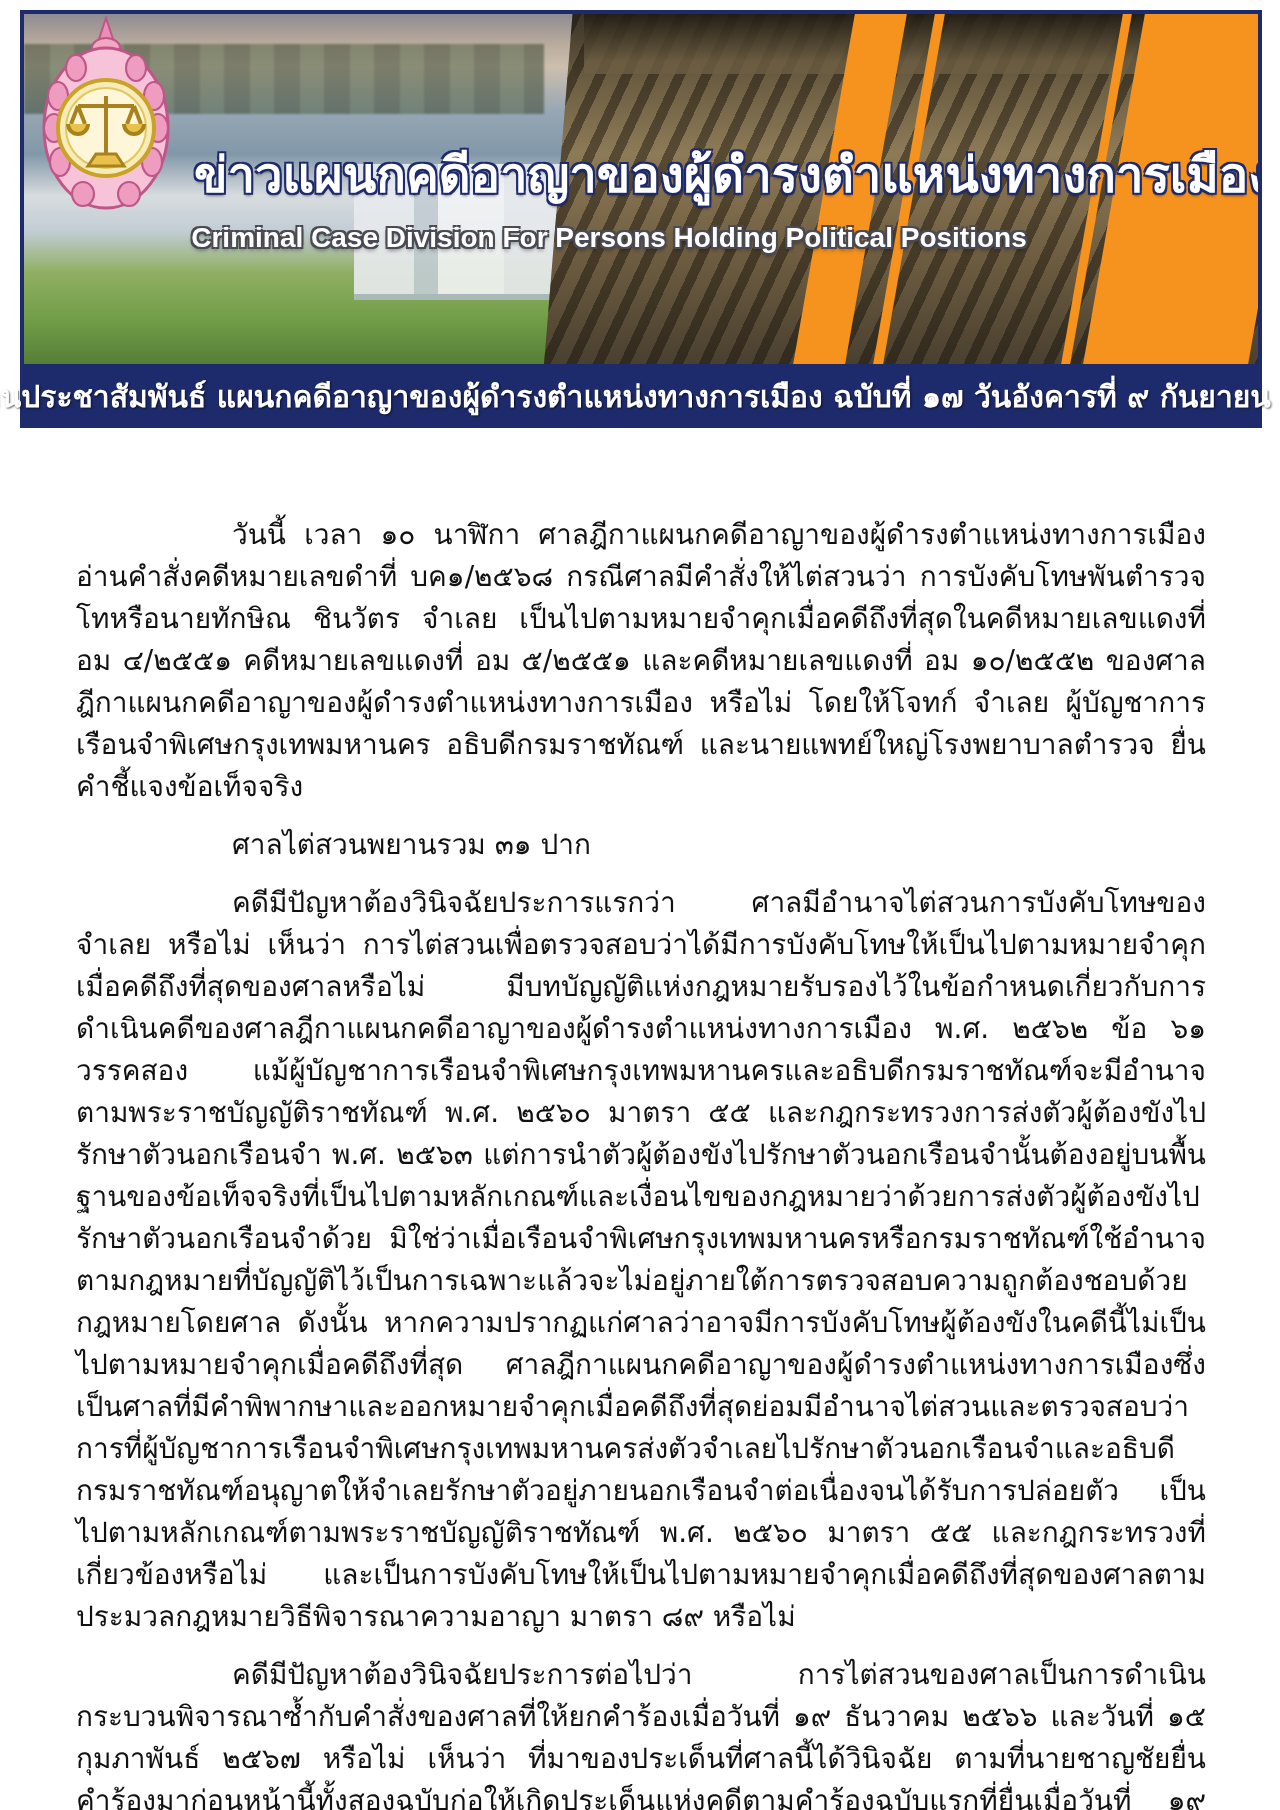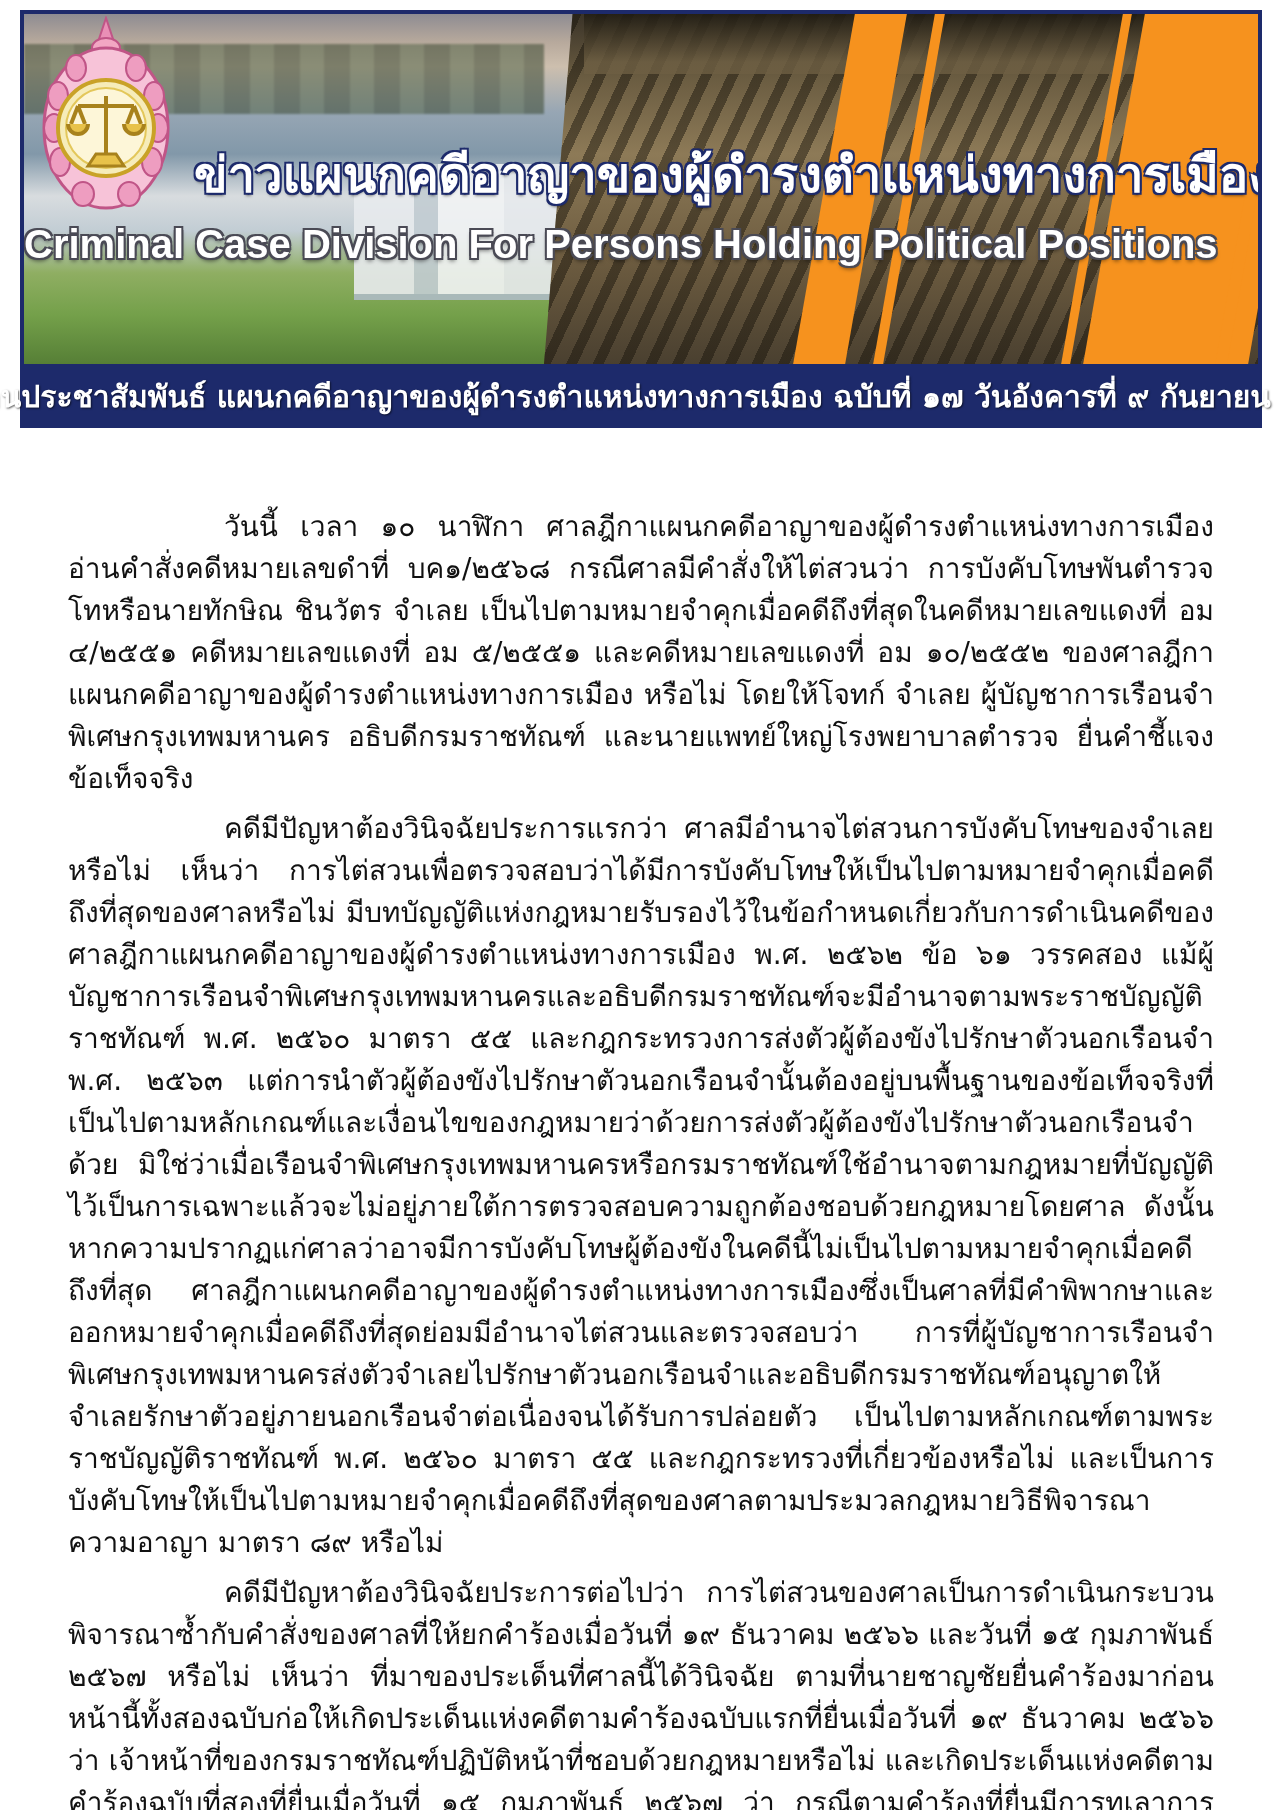--- a/index.html
+++ b/index.html
@@ -64,40 +64,40 @@
     position:absolute;left:170px;top:122px;width:1040px;
     font-size:49px;font-weight:bold;color:#ffffff;text-align:center;
     letter-spacing:0;
     text-shadow:-2px -2px 0 #1d2a6b,2px -2px 0 #1d2a6b,-2px 2px 0 #1d2a6b,
                  2px 2px 0 #1d2a6b,0 3px 3px rgba(0,0,0,.5);
     white-space:nowrap;
   }
   .eng-title{
     position:absolute;left:0px;top:208px;width:1170px;
     font-family:"Liberation Sans","DejaVu Sans",sans-serif;
-    font-size:40px;font-weight:bold;color:#ffffff;text-align:center;
+    font-size:28px;font-weight:bold;color:#ffffff;text-align:center;
     text-shadow:-2px -2px 0 #4a4a55,2px -2px 0 #4a4a55,-2px 2px 0 #4a4a55,
                  2px 2px 0 #4a4a55,0 3px 4px rgba(0,0,0,.55);
     white-space:nowrap;
   }
   .subtitle-bar{
     position:absolute;left:0;bottom:0;width:1242px;height:64px;
     background:#1d2a6b;display:flex;align-items:center;justify-content:center;
   }
   .subtitle-bar span{
     color:#ffffff;font-size:30px;font-weight:bold;white-space:nowrap;
     text-shadow:1px 1px 2px rgba(0,0,0,.6);
   }
   
   .doc-body{
     position:absolute;left:60px;top:498px;width:1162px;
     color:#111111;font-size:28px;line-height:42px;
     text-align:justify;
   }
-  .doc-body p{margin:8px;text-indent:156px;}
+  .doc-body p{margin:16px;text-indent:156px;}
 </style>
 </head>
 <body>
 
 <div class="header-wrap">
   <div class="photo">
     <div class="photo-left">
       <div class="tree-band"></div>
       <div class="buildings"></div>
       <div class="pagoda"></div>
@@ -151,15 +151,16 @@
     </svg>
   </div>
 
   <div class="subtitle-bar">
     <span>โดยงานประชาสัมพันธ์ แผนกคดีอาญาของผู้ดำรงตำแหน่งทางการเมือง ฉบับที่ ๑๗ วันอังคารที่ ๙ กันยายน ๒๕๖๘</span>
   </div>
 </div>
 
 <div class="doc-body">
   <p>วันนี้ เวลา ๑๐ นาฬิกา ศาลฎีกาแผนกคดีอาญาของผู้ดำรงตำแหน่งทางการเมือง อ่านคำสั่งคดีหมายเลขดำที่ บค๑/๒๕๖๘ กรณีศาลมีคำสั่งให้ไต่สวนว่า การบังคับโทษพันตำรวจโทหรือนายทักษิณ ชินวัตร จำเลย เป็นไปตามหมายจำคุกเมื่อคดีถึงที่สุดในคดีหมายเลขแดงที่ อม ๔/๒๕๕๑ คดีหมายเลขแดงที่ อม ๕/๒๕๕๑ และคดีหมายเลขแดงที่ อม ๑๐/๒๕๕๒ ของศาลฎีกาแผนกคดีอาญาของผู้ดำรงตำแหน่งทางการเมือง หรือไม่ โดยให้โจทก์ จำเลย ผู้บัญชาการเรือนจำพิเศษกรุงเทพมหานคร อธิบดีกรมราชทัณฑ์ และนายแพทย์ใหญ่โรงพยาบาลตำรวจ ยื่นคำชี้แจงข้อเท็จจริง</p>
+  <p>ศาลไต่สวนพยานรวม ๓๑ ปาก</p>
   <p>คดีมีปัญหาต้องวินิจฉัยประการแรกว่า ศาลมีอำนาจไต่สวนการบังคับโทษของจำเลย หรือไม่ เห็นว่า การไต่สวนเพื่อตรวจสอบว่าได้มีการบังคับโทษให้เป็นไปตามหมายจำคุกเมื่อคดีถึงที่สุดของศาลหรือไม่ มีบทบัญญัติแห่งกฎหมายรับรองไว้ในข้อกำหนดเกี่ยวกับการดำเนินคดีของศาลฎีกาแผนกคดีอาญาของผู้ดำรงตำแหน่งทางการเมือง พ.ศ. ๒๕๖๒ ข้อ ๖๑ วรรคสอง แม้ผู้บัญชาการเรือนจำพิเศษกรุงเทพมหานครและอธิบดีกรมราชทัณฑ์จะมีอำนาจตามพระราชบัญญัติราชทัณฑ์ พ.ศ. ๒๕๖๐ มาตรา ๕๕ และกฎกระทรวงการส่งตัวผู้ต้องขังไปรักษาตัวนอกเรือนจำ พ.ศ. ๒๕๖๓ แต่การนำตัวผู้ต้องขังไปรักษาตัวนอกเรือนจำนั้นต้องอยู่บนพื้นฐานของข้อเท็จจริงที่เป็นไปตามหลักเกณฑ์และเงื่อนไขของกฎหมายว่าด้วยการส่งตัวผู้ต้องขังไปรักษาตัวนอกเรือนจำด้วย มิใช่ว่าเมื่อเรือนจำพิเศษกรุงเทพมหานครหรือกรมราชทัณฑ์ใช้อำนาจตามกฎหมายที่บัญญัติไว้เป็นการเฉพาะแล้วจะไม่อยู่ภายใต้การตรวจสอบความถูกต้องชอบด้วยกฎหมายโดยศาล ดังนั้น หากความปรากฏแก่ศาลว่าอาจมีการบังคับโทษผู้ต้องขังในคดีนี้ไม่เป็นไปตามหมายจำคุกเมื่อคดีถึงที่สุด ศาลฎีกาแผนกคดีอาญาของผู้ดำรงตำแหน่งทางการเมืองซึ่งเป็นศาลที่มีคำพิพากษาและออกหมายจำคุกเมื่อคดีถึงที่สุดย่อมมีอำนาจไต่สวนและตรวจสอบว่า การที่ผู้บัญชาการเรือนจำพิเศษกรุงเทพมหานครส่งตัวจำเลยไปรักษาตัวนอกเรือนจำและอธิบดีกรมราชทัณฑ์อนุญาตให้จำเลยรักษาตัวอยู่ภายนอกเรือนจำต่อเนื่องจนได้รับการปล่อยตัว เป็นไปตามหลักเกณฑ์ตามพระราชบัญญัติราชทัณฑ์ พ.ศ. ๒๕๖๐ มาตรา ๕๕ และกฎกระทรวงที่เกี่ยวข้องหรือไม่ และเป็นการบังคับโทษให้เป็นไปตามหมายจำคุกเมื่อคดีถึงที่สุดของศาลตามประมวลกฎหมายวิธีพิจารณาความอาญา มาตรา ๘๙ หรือไม่</p>
   <p>คดีมีปัญหาต้องวินิจฉัยประการต่อไปว่า การไต่สวนของศาลเป็นการดำเนินกระบวนพิจารณาซ้ำกับคำสั่งของศาลที่ให้ยกคำร้องเมื่อวันที่ ๑๙ ธันวาคม ๒๕๖๖ และวันที่ ๑๕ กุมภาพันธ์ ๒๕๖๗ หรือไม่ เห็นว่า ที่มาของประเด็นที่ศาลนี้ได้วินิจฉัย ตามที่นายชาญชัยยื่นคำร้องมาก่อนหน้านี้ทั้งสองฉบับก่อให้เกิดประเด็นแห่งคดีตามคำร้องฉบับแรกที่ยื่นเมื่อวันที่ ๑๙ ธันวาคม ๒๕๖๖ ว่า เจ้าหน้าที่ของกรมราชทัณฑ์ปฏิบัติหน้าที่ชอบด้วยกฎหมายหรือไม่ และเกิดประเด็นแห่งคดีตามคำร้องฉบับที่สองที่ยื่นเมื่อวันที่ ๑๕ กุมภาพันธ์ ๒๕๖๗ ว่า กรณีตามคำร้องที่ยื่นมีการทุเลาการบังคับโทษตามประมวลกฎหมายวิธีพิจารณาความอาญา มาตรา ๒๔๖ หรือไม่ ส่วนที่มาแห่งประเด็นแห่งคดีของการไต่สวนครั้งนี้ กำหนดประเด็นการไต่สวนตามข้อเท็จจริงที่ปรากฏต่อศาล ซึ่งแสดงให้เห็นว่ากรณีอาจมีการบังคับโทษไม่เป็นไปตามหมายจำคุกเมื่อคดีถึงที่สุดของศาล</p>
 </div>
 
 </body></html>

